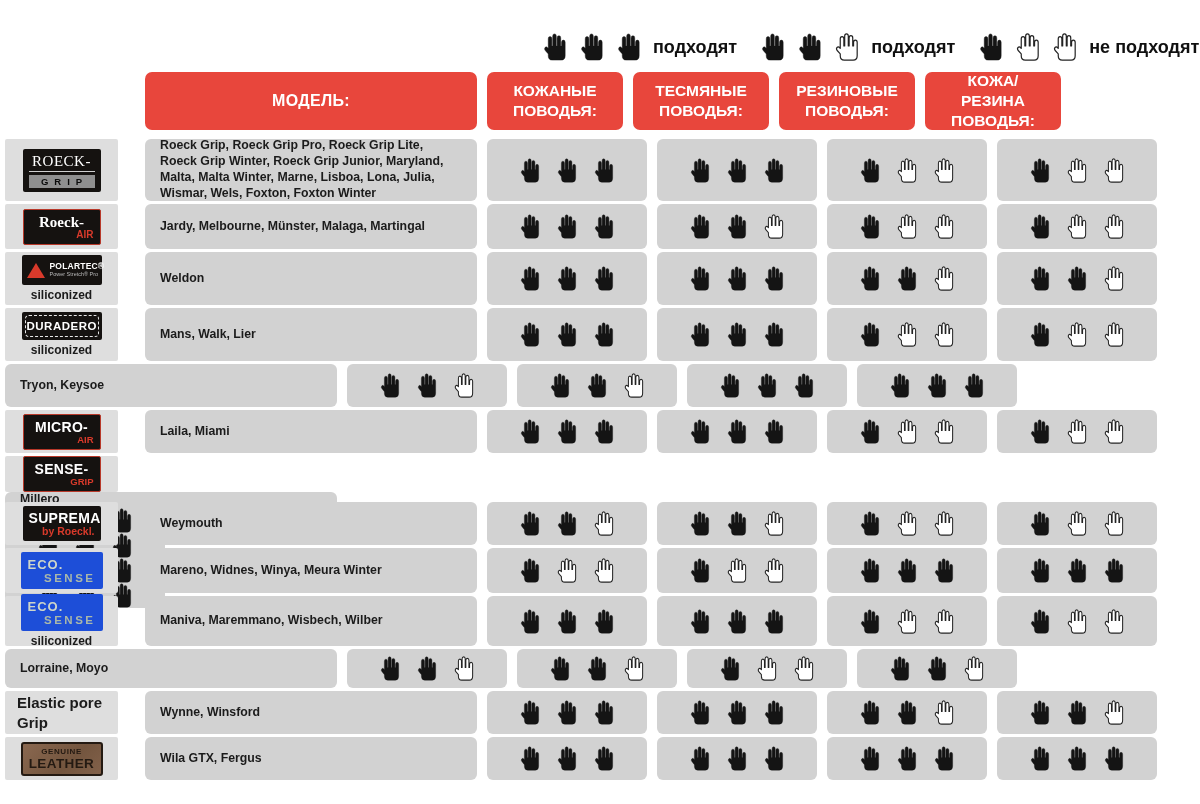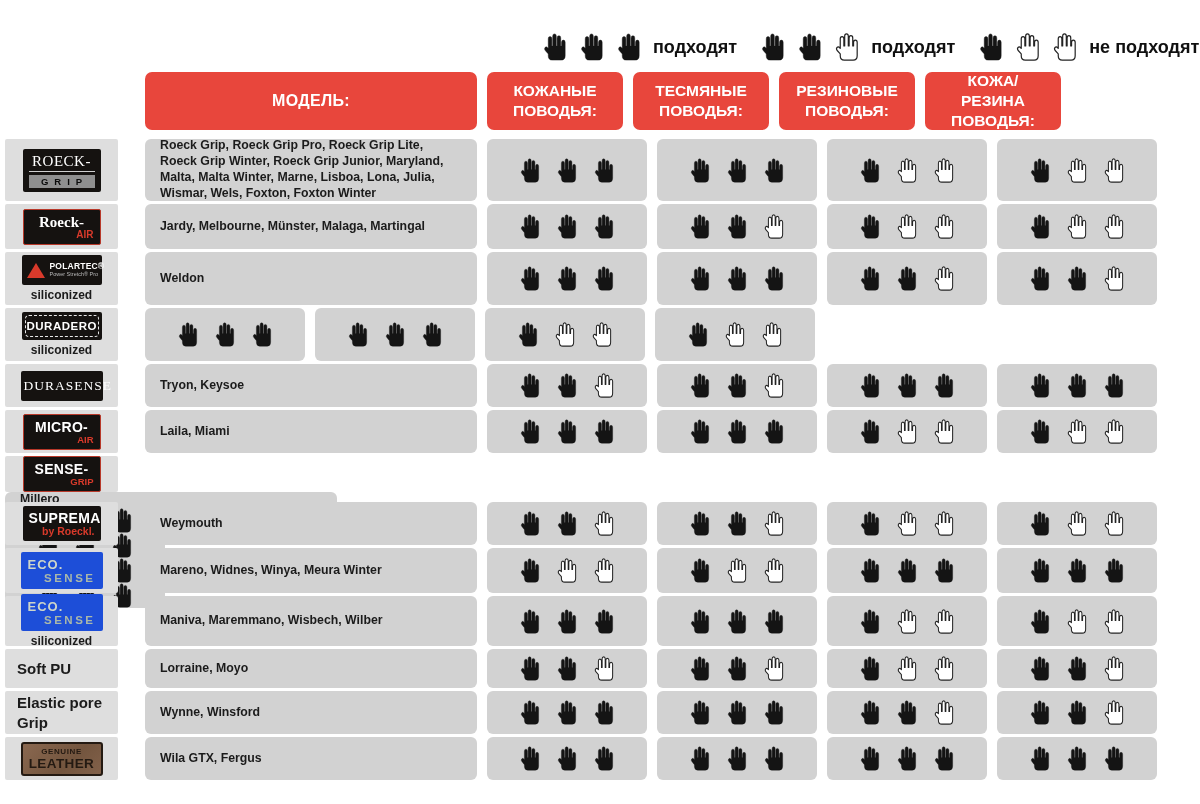--- a/index.html
+++ b/index.html
@@ -301,20 +301,23 @@
           </svg>
         </div>
       </div>
       <div class="trow" style="height: 53px;">
         <div class="scell">
           <div class="lg lg-dark lg-duradero">
             <span class="in">DURADERO</span>
           </div>
           <span class="sublabel">siliconized</span>
         </div>
+        <div class="mcell">
+          <span>Mans, Walk, Lier</span>
+        </div>
         <div class="rcell">
           <svg width="21" height="25" viewBox="1 1 62 63" preserveAspectRatio="none">
             <path d="M14 14Q14 9 18.5 9Q23 9 23 14L23 30L25 30L25 8Q25 3 29.5 3Q34 3 34 8L34 30L36 30L36 12Q36 7 40.5 7Q45 7 45 12L45 30L47 30L47 22Q47 17 51.5 17Q56 17 56 22L56 52Q56 62 46 62L24 62Q14 62 14 52L14 48L7 41Q3 37 6 33.5Q9 30.5 12.5 34L14 35.5Z" fill="#141414" stroke="#141414" stroke-width="1" stroke-linejoin="round"></path>
           </svg>
           <svg width="21" height="25" viewBox="1 1 62 63" preserveAspectRatio="none">
             <path d="M14 14Q14 9 18.5 9Q23 9 23 14L23 30L25 30L25 8Q25 3 29.5 3Q34 3 34 8L34 30L36 30L36 12Q36 7 40.5 7Q45 7 45 12L45 30L47 30L47 22Q47 17 51.5 17Q56 17 56 22L56 52Q56 62 46 62L24 62Q14 62 14 52L14 48L7 41Q3 37 6 33.5Q9 30.5 12.5 34L14 35.5Z" fill="#141414" stroke="#141414" stroke-width="1" stroke-linejoin="round"></path>
           </svg>
           <svg width="21" height="25" viewBox="1 1 62 63" preserveAspectRatio="none">
             <path d="M14 14Q14 9 18.5 9Q23 9 23 14L23 30L25 30L25 8Q25 3 29.5 3Q34 3 34 8L34 30L36 30L36 12Q36 7 40.5 7Q45 7 45 12L45 30L47 30L47 22Q47 17 51.5 17Q56 17 56 22L56 52Q56 62 46 62L24 62Q14 62 14 52L14 48L7 41Q3 37 6 33.5Q9 30.5 12.5 34L14 35.5Z" fill="#141414" stroke="#141414" stroke-width="1" stroke-linejoin="round"></path>
           </svg>
@@ -347,25 +350,20 @@
           </svg>
           <svg width="21" height="25" viewBox="1 1 62 63" preserveAspectRatio="none">
             <path d="M14 14Q14 9 18.5 9Q23 9 23 14L23 30L25 30L25 8Q25 3 29.5 3Q34 3 34 8L34 30L36 30L36 12Q36 7 40.5 7Q45 7 45 12L45 30L47 30L47 22Q47 17 51.5 17Q56 17 56 22L56 52Q56 62 46 62L24 62Q14 62 14 52L14 48L7 41Q3 37 6 33.5Q9 30.5 12.5 34L14 35.5Z" fill="#ffffff" stroke="#232323" stroke-width="3" stroke-linejoin="round"></path>
           </svg>
           <svg width="21" height="25" viewBox="1 1 62 63" preserveAspectRatio="none">
             <path d="M14 14Q14 9 18.5 9Q23 9 23 14L23 30L25 30L25 8Q25 3 29.5 3Q34 3 34 8L34 30L36 30L36 12Q36 7 40.5 7Q45 7 45 12L45 30L47 30L47 22Q47 17 51.5 17Q56 17 56 22L56 52Q56 62 46 62L24 62Q14 62 14 52L14 48L7 41Q3 37 6 33.5Q9 30.5 12.5 34L14 35.5Z" fill="#ffffff" stroke="#232323" stroke-width="3" stroke-linejoin="round"></path>
           </svg>
         </div>
       </div>
       <div class="trow" style="height: 43px;">
-        <div class="scell">
-          <div class="lg lg-dark lg-durasense">
-            <span class="blk">DURASENSE</span>
-          </div>
-        </div>
         <div class="mcell">
           <span>Tryon, Keysoe</span>
         </div>
         <div class="rcell">
           <svg width="21" height="25" viewBox="1 1 62 63" preserveAspectRatio="none">
             <path d="M14 14Q14 9 18.5 9Q23 9 23 14L23 30L25 30L25 8Q25 3 29.5 3Q34 3 34 8L34 30L36 30L36 12Q36 7 40.5 7Q45 7 45 12L45 30L47 30L47 22Q47 17 51.5 17Q56 17 56 22L56 52Q56 62 46 62L24 62Q14 62 14 52L14 48L7 41Q3 37 6 33.5Q9 30.5 12.5 34L14 35.5Z" fill="#141414" stroke="#141414" stroke-width="1" stroke-linejoin="round"></path>
           </svg>
           <svg width="21" height="25" viewBox="1 1 62 63" preserveAspectRatio="none">
             <path d="M14 14Q14 9 18.5 9Q23 9 23 14L23 30L25 30L25 8Q25 3 29.5 3Q34 3 34 8L34 30L36 30L36 12Q36 7 40.5 7Q45 7 45 12L45 30L47 30L47 22Q47 17 51.5 17Q56 17 56 22L56 52Q56 62 46 62L24 62Q14 62 14 52L14 48L7 41Q3 37 6 33.5Q9 30.5 12.5 34L14 35.5Z" fill="#141414" stroke="#141414" stroke-width="1" stroke-linejoin="round"></path>
           </svg>
@@ -677,23 +675,20 @@
           </svg>
           <svg width="21" height="25" viewBox="1 1 62 63" preserveAspectRatio="none">
             <path d="M14 14Q14 9 18.5 9Q23 9 23 14L23 30L25 30L25 8Q25 3 29.5 3Q34 3 34 8L34 30L36 30L36 12Q36 7 40.5 7Q45 7 45 12L45 30L47 30L47 22Q47 17 51.5 17Q56 17 56 22L56 52Q56 62 46 62L24 62Q14 62 14 52L14 48L7 41Q3 37 6 33.5Q9 30.5 12.5 34L14 35.5Z" fill="#ffffff" stroke="#232323" stroke-width="3" stroke-linejoin="round"></path>
           </svg>
           <svg width="21" height="25" viewBox="1 1 62 63" preserveAspectRatio="none">
             <path d="M14 14Q14 9 18.5 9Q23 9 23 14L23 30L25 30L25 8Q25 3 29.5 3Q34 3 34 8L34 30L36 30L36 12Q36 7 40.5 7Q45 7 45 12L45 30L47 30L47 22Q47 17 51.5 17Q56 17 56 22L56 52Q56 62 46 62L24 62Q14 62 14 52L14 48L7 41Q3 37 6 33.5Q9 30.5 12.5 34L14 35.5Z" fill="#ffffff" stroke="#232323" stroke-width="3" stroke-linejoin="round"></path>
           </svg>
         </div>
       </div>
       <div class="trow" style="height: 39px;">
-        <div class="scell textonly">
-          <span class="side-text">Soft PU</span>
-        </div>
         <div class="mcell">
           <span>Lorraine, Moyo</span>
         </div>
         <div class="rcell">
           <svg width="21" height="25" viewBox="1 1 62 63" preserveAspectRatio="none">
             <path d="M14 14Q14 9 18.5 9Q23 9 23 14L23 30L25 30L25 8Q25 3 29.5 3Q34 3 34 8L34 30L36 30L36 12Q36 7 40.5 7Q45 7 45 12L45 30L47 30L47 22Q47 17 51.5 17Q56 17 56 22L56 52Q56 62 46 62L24 62Q14 62 14 52L14 48L7 41Q3 37 6 33.5Q9 30.5 12.5 34L14 35.5Z" fill="#141414" stroke="#141414" stroke-width="1" stroke-linejoin="round"></path>
           </svg>
           <svg width="21" height="25" viewBox="1 1 62 63" preserveAspectRatio="none">
             <path d="M14 14Q14 9 18.5 9Q23 9 23 14L23 30L25 30L25 8Q25 3 29.5 3Q34 3 34 8L34 30L36 30L36 12Q36 7 40.5 7Q45 7 45 12L45 30L47 30L47 22Q47 17 51.5 17Q56 17 56 22L56 52Q56 62 46 62L24 62Q14 62 14 52L14 48L7 41Q3 37 6 33.5Q9 30.5 12.5 34L14 35.5Z" fill="#141414" stroke="#141414" stroke-width="1" stroke-linejoin="round"></path>
           </svg>

